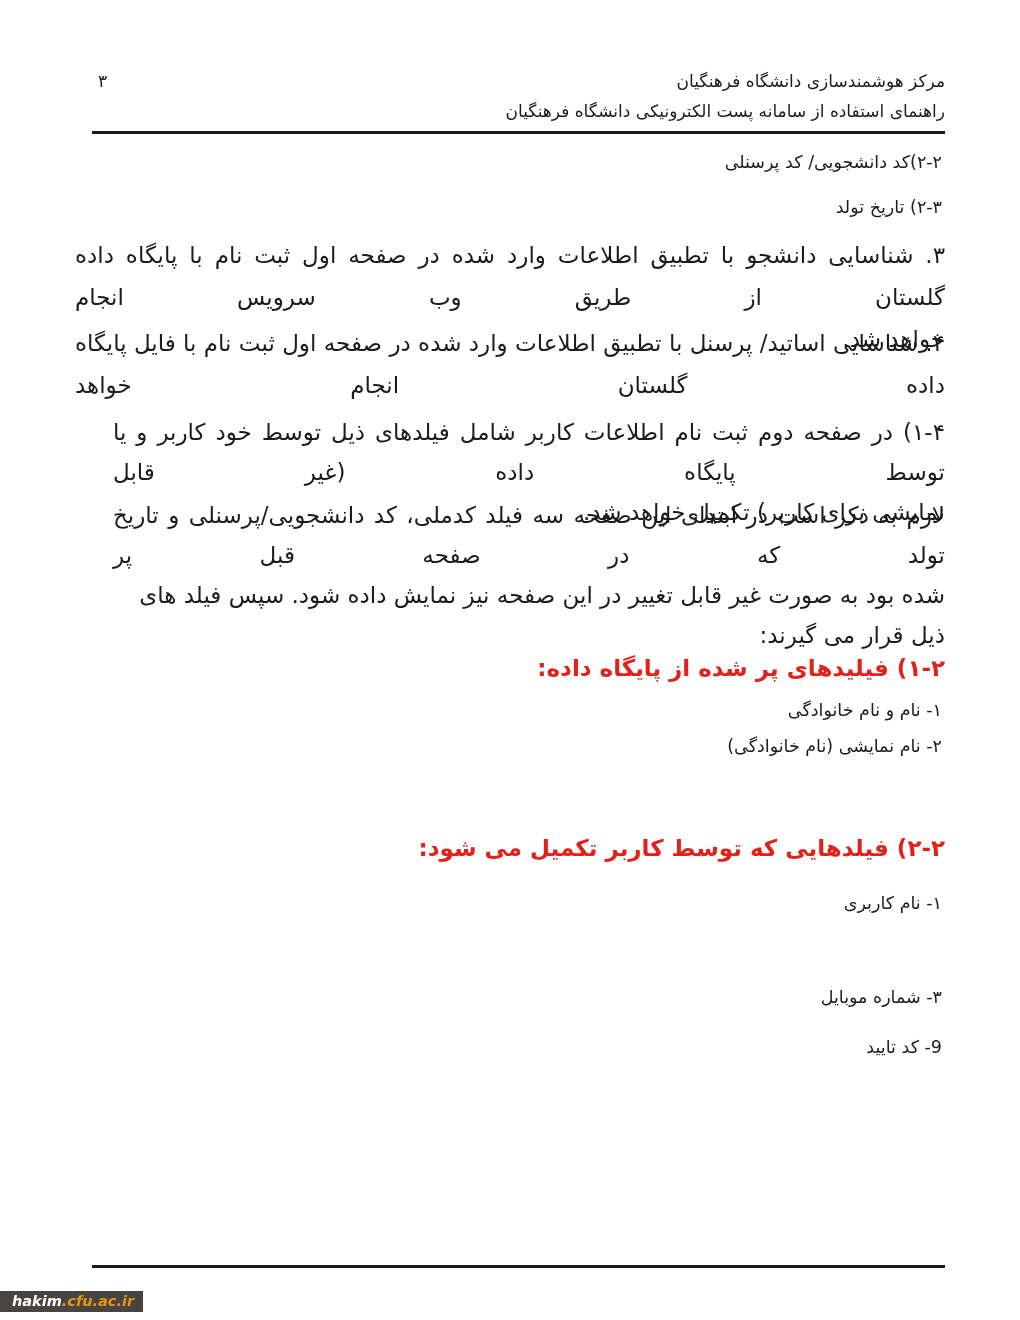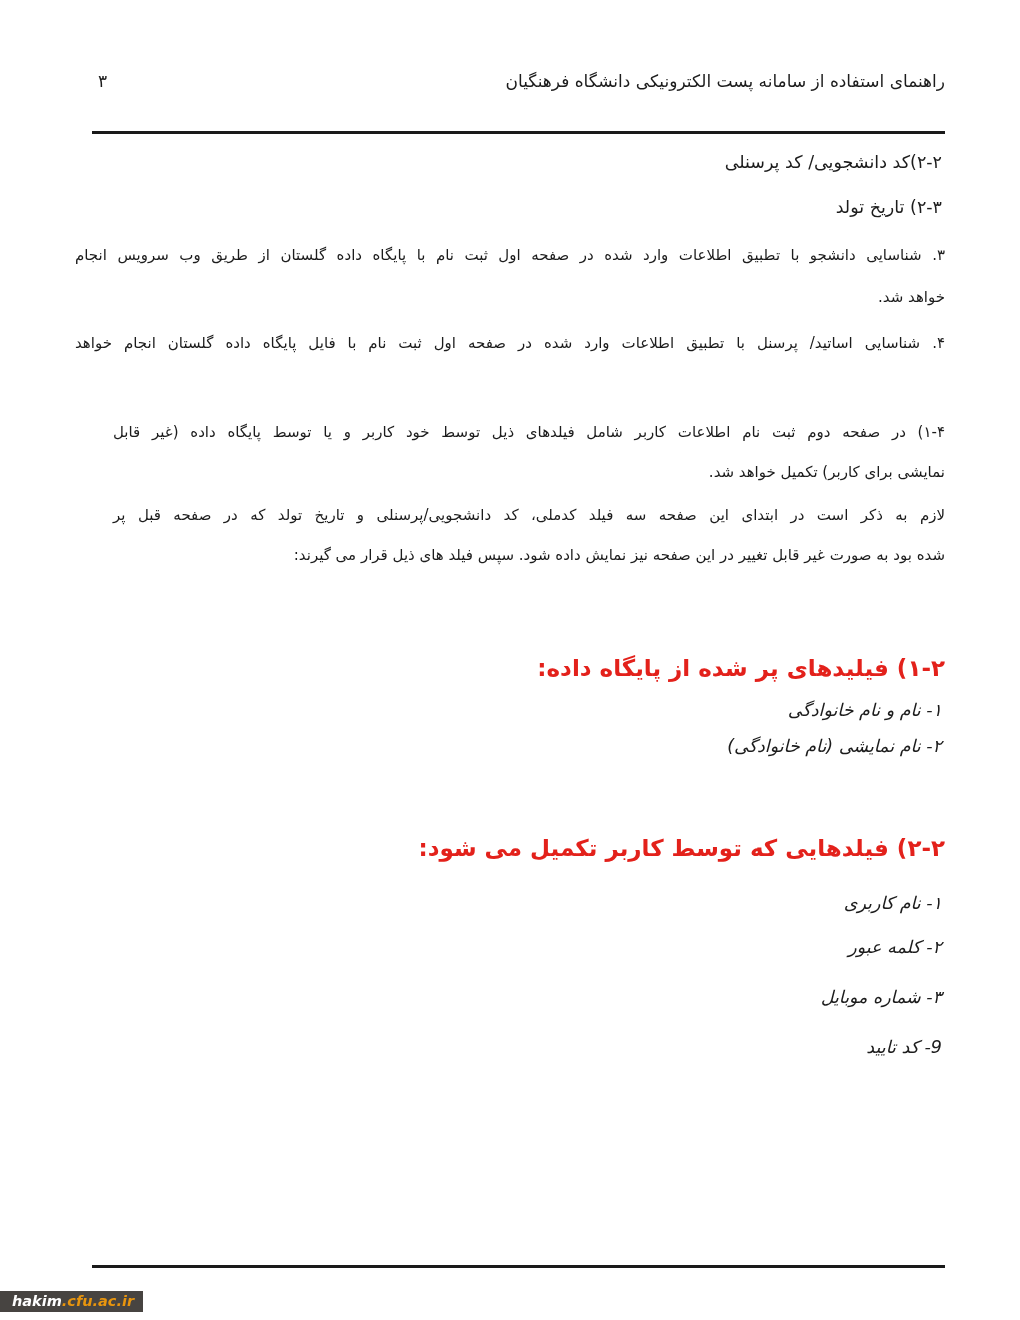--- a/index.html
+++ b/index.html
@@ -28,40 +28,40 @@
   .rule-top { top: 131px; }
   .rule-bottom { top: 1265px; }
   .intro-item {
     right: 78px; left: 75px;
     direction: rtl; text-align: right;
     font-size: 17.5px; line-height: 24px;
   }
   .para {
     right: 75px; left: 75px;
     direction: rtl;
-    font-size: 15px;
+    font-size: 23px;
   }
   .para .line-justify {
     text-align: justify;
     text-align-last: justify;
   }
   .para .line-last { text-align: right; }
   .lh42 { line-height: 42px; }
   .lh40 { line-height: 40px; margin-left: 38px; }
 
   .red-heading {
     right: 75px; left: 75px;
     direction: rtl; text-align: right;
     font-weight: bold;
     font-size: 23px; line-height: 34px; margin-top: 16px;
   }
   .list-item {
     right: 78px; left: 75px;
     direction: rtl; text-align: right;
-    font-size: 17.5px; line-height: 26px; font-style: italic;
+    font-size: 17.5px; line-height: 26px;
   }
 
   
   .footer-badge {
     left: 0; top: 1291px;
     background: #474441;
     padding: 2px 9px 3px 12px;
     font-style: italic;
     font-weight: bold;
     font-size: 14.5px;
@@ -72,20 +72,21 @@
   .badge-orange { color: #e8950e; }
 </style>
 </head>
 <body>
 
 <div class="page">
 
   <div class="abs page-number">۳</div>
 
   <div class="abs header-block">
+    <div>مرکز هوشمندسازی دانشگاه فرهنگیان</div>
     <div>راهنمای استفاده از سامانه پست الکترونیکی دانشگاه فرهنگیان</div>
   </div>
 
   <div class="abs rule rule-top"></div>
 
   <div class="abs intro-item" style="top:150px;">۲-۲)کد دانشجویی/ کد پرسنلی</div>
   <div class="abs intro-item" style="top:195px;">۲-۳) تاریخ تولد</div>
 
   <div class="abs para lh42" style="top:234px;">
     <div class="line-justify">۳. شناسایی دانشجو با تطبیق اطلاعات وارد شده در صفحه اول ثبت نام با پایگاه داده گلستان از طریق وب سرویس انجام</div>
@@ -107,21 +108,20 @@
   </div>
 
   <div class="abs red-heading" style="top:635px; color:#e3211b;">۱-۲) فیلیدهای پر شده از پایگاه داده:</div>
 
   <div class="abs list-item" style="top:697px;">۱- نام و نام خانوادگی</div>
   <div class="abs list-item" style="top:733px;">۲- نام نمایشی (نام خانوادگی)</div>
 
   <div class="abs red-heading" style="top:815px; color:#e3211b;">۲-۲) فیلدهایی که توسط کاربر تکمیل می شود:</div>
 
   <div class="abs list-item" style="top:884px;margin-top:6px;">۱- نام کاربری</div>
-  <div class="abs list-item" style="top:934px;">۲- کلمه عبور</div>
   <div class="abs list-item" style="top:984px;">۳- شماره موبایل</div>
   <div class="abs list-item" style="top:1034px;">9- کد تایید</div>
 
   <div class="abs rule rule-bottom"></div>
 
   <div class="abs footer-badge">
     <span class="badge-white">hakim</span><span class="badge-orange">.cfu.ac.ir</span>
   </div>
 
 </div>

